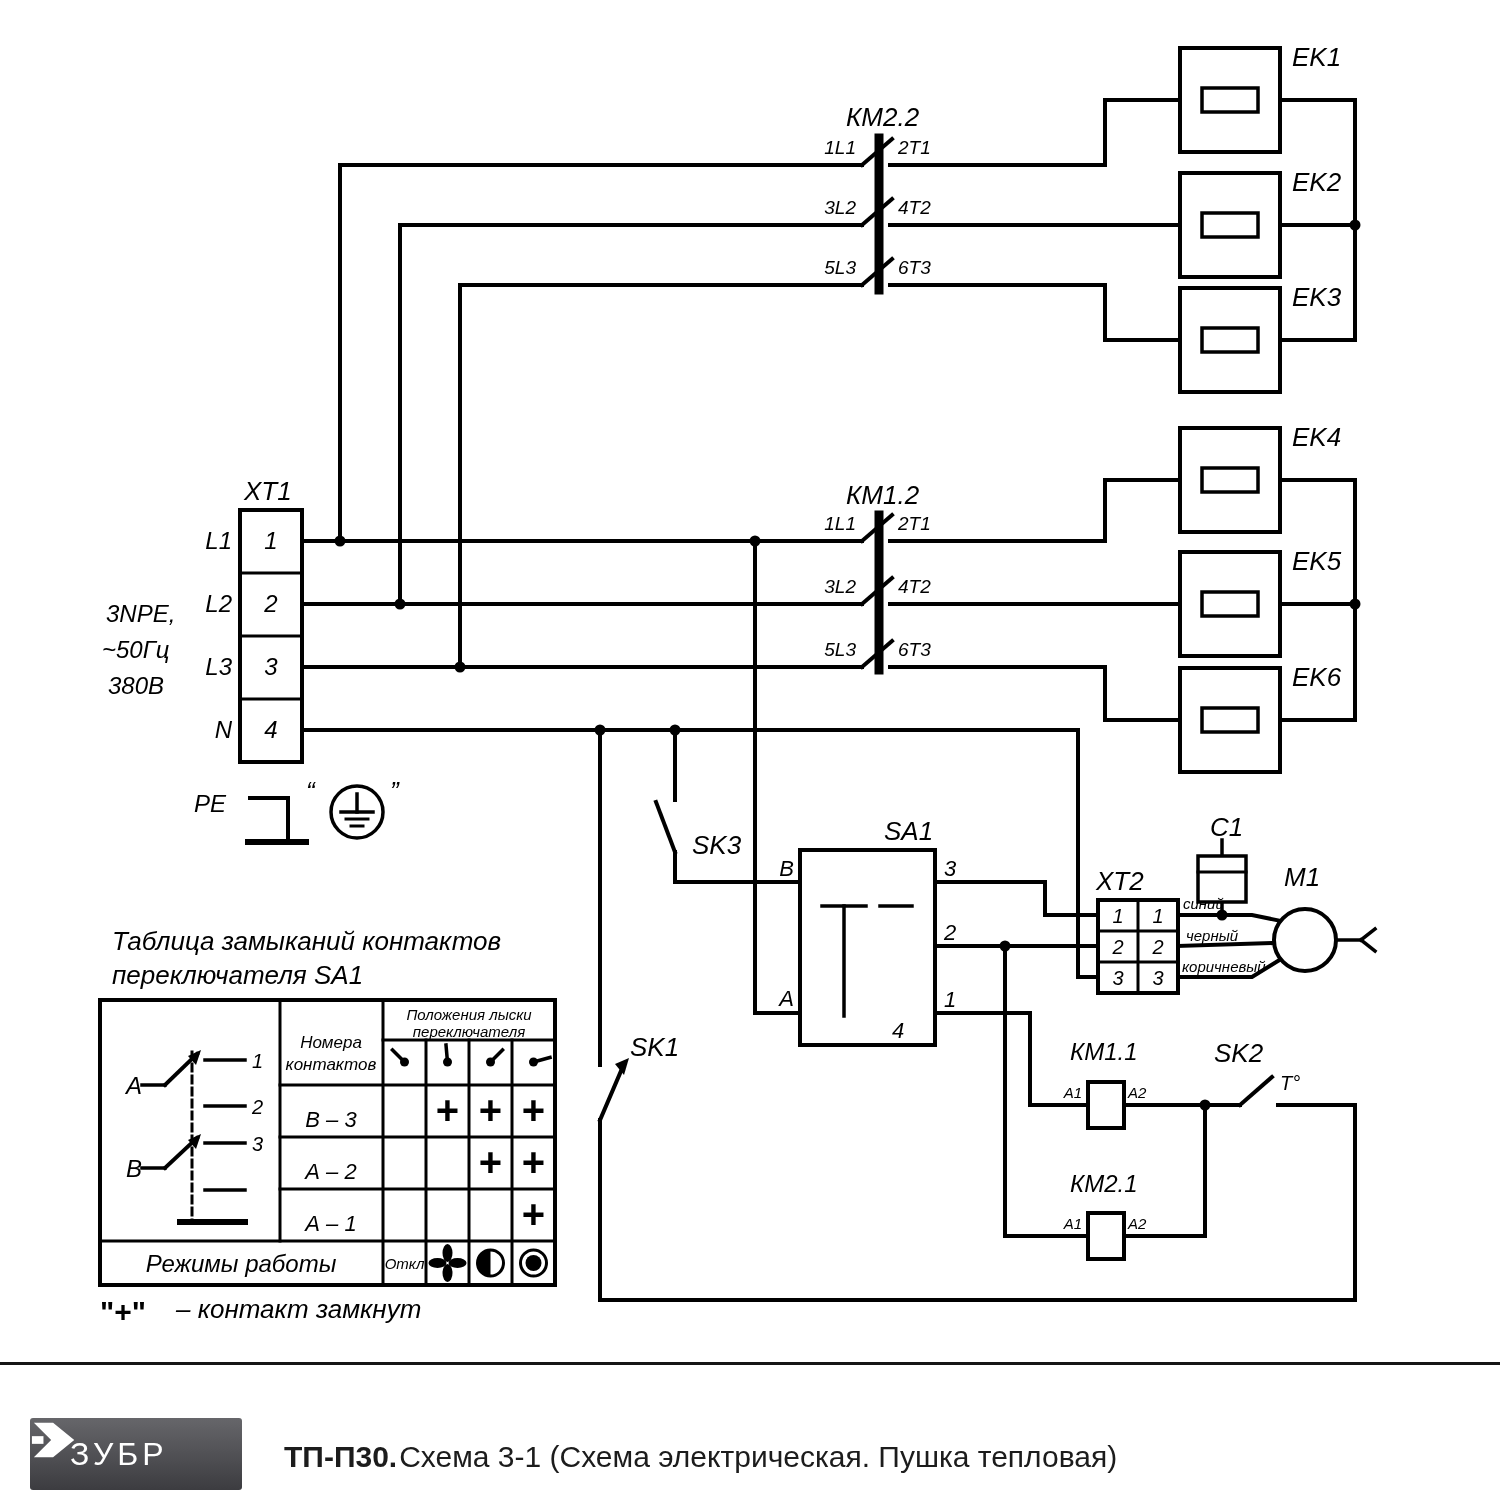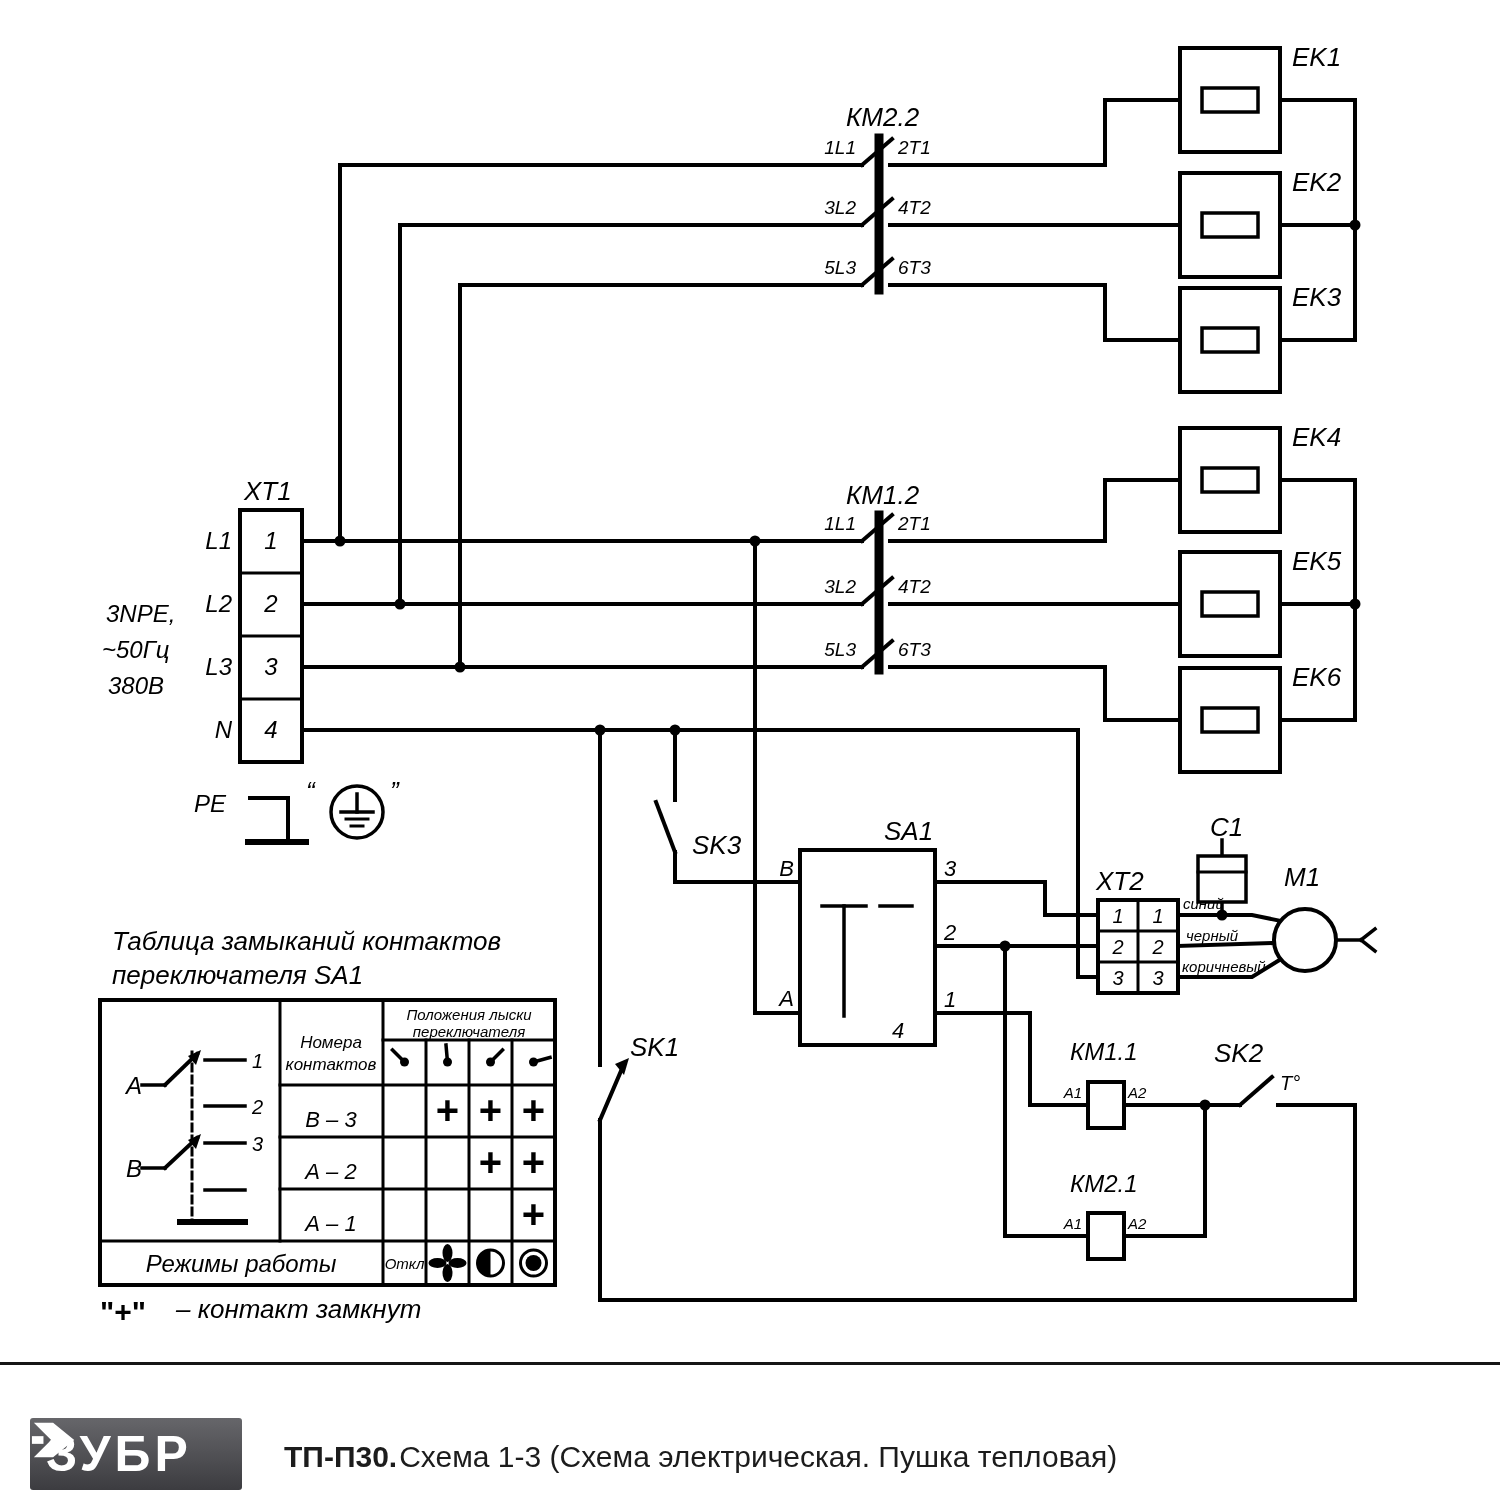--- a/index.html
+++ b/index.html
@@ -14,21 +14,21 @@
   .blk{fill:#000;stroke:none;}
   .t15{font-size:15px;} .t17{font-size:17px;} .t19{font-size:19px;} .t20{font-size:20px;}
   .t22{font-size:22px;} .t24{font-size:24px;} .t26{font-size:26px;}
   .mid{text-anchor:middle;} .end{text-anchor:end;}
   .plus{font-size:40px;font-weight:700;font-style:normal;}
   .plusnote{font-size:30px;font-weight:700;font-style:normal;}
   .dash{stroke-dasharray:7 5;}
   .footer-rule{position:absolute;left:0;top:1362px;width:1500px;height:3px;background:#151515;}
   .logo{position:absolute;left:30px;top:1418px;width:212px;height:72px;background:linear-gradient(180deg,#66666a,#3c3c40);
         display:flex;align-items:center;gap:12px;padding-left:16px;box-sizing:border-box;border-radius:3px;}
-  .logo-text{color:#fff;font-size:50px;font-weight:700;letter-spacing:4px;}
+  .logo-text{color:#fff;font-size:32px;font-weight:400;letter-spacing:4px;margin-left:24px;}
   .caption{position:absolute;left:284px;top:1440px;font-size:30px;color:#1c1c1c;white-space:nowrap;}
   .model{font-weight:700;margin-right:2px;}
 </style>
 </head>
 <body>
 
 <div class="page">
 <svg width="1500" height="1362" viewBox="0 0 1500 1362">
 
   <g>
@@ -340,15 +340,15 @@
 
 <div class="footer-rule"></div>
 <div class="logo">
   <svg width="50" height="44" viewBox="0 0 52 44">
     <polygon points="4,4 24,4 46,22 24,40 4,40 22,22" fill="#ffffff"></polygon>
     <rect x="2" y="18" width="12" height="8" fill="#ffffff"></rect>
   </svg>
   <span class="logo-text">ЗУБР</span>
 </div>
 <div class="caption">
-  <span class="model">ТП-П30.</span><span>Схема 1-3 (Схема электрическая. Пушка тепловая)</span>
+  <span class="model">ТП-П30.</span><span>Схема 3-1 (Схема электрическая. Пушка тепловая)</span>
 </div>
 </div>
 
 </body></html>

